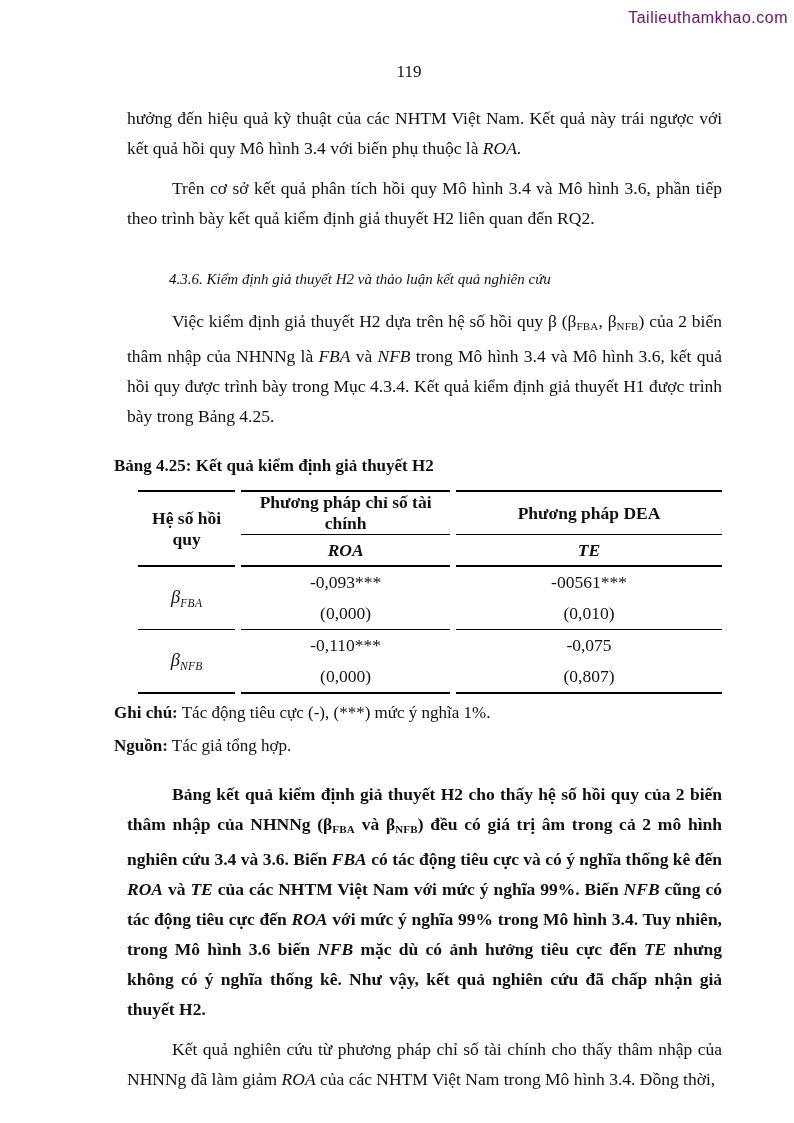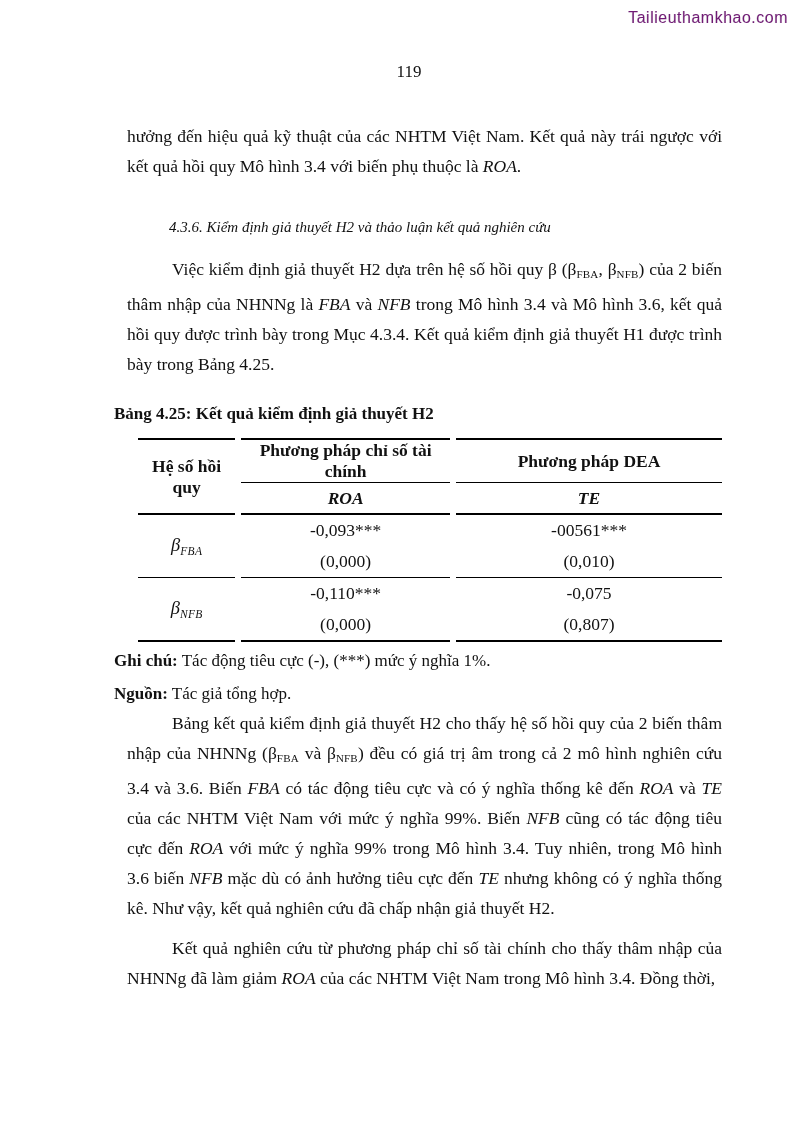--- a/index.html
+++ b/index.html
@@ -12,21 +12,21 @@
     position:absolute;top:9px;right:6px;
     font-family:"Liberation Sans","DejaVu Sans",sans-serif;
     font-size:16px;color:#701a75;letter-spacing:.5px;
     text-shadow:1px 1px 0 #ffffff,-0.5px -0.5px 0 #d8d8d8;
   }
   .page-number{
     position:absolute;top:62px;left:0;width:100%;
     text-align:center;font-size:17px;padding-left:12px;
   }
   .content{
-    position:absolute;left:112px;top:121px;width:612px;
+    position:absolute;left:112px;top:103px;width:612px;
   }
   .para{
     font-size:17.5px;line-height:30px;text-align:justify;
     margin:0 2px 0 15px;text-indent:45px;
   }
   .para.noindent{text-indent:0;}
   .para.sp{margin-top:10px;}
   .heading{
     font-size:15px;line-height:30px;font-weight:normal;font-style:italic;
     margin:31px 0 12px 57px;
@@ -61,34 +61,35 @@
   }
   tr.dr td{height:62px;border-bottom:1px solid #000;}
   tr.dr.last td{border-bottom:2px solid #000;}
   .beta{font-style:italic;font-size:18.5px;}
   .bsub{font-style:italic;font-size:11.5px;vertical-align:-4px;letter-spacing:.3px;}
   .v,.pv{line-height:31px;font-size:17.5px;}
   .note{
     font-size:17px;line-height:28px;margin:5px 0 0 2px;
   }
   .note .nlabel{font-weight:bold;}
-  .para.after-table{margin-top:0;}
+  .para.after-table{margin-top:19px;font-weight:bold;}
   
   .rs-i{font-style:italic;}
   .rs-sub{font-size:11px;vertical-align:-3px;letter-spacing:.2px;}
 </style>
 </head>
 <body>
 
 <div class="watermark">Tailieuthamkhao.com</div>
 <div class="page-number">119</div>
 
 <div class="content">
 
   <p class="para noindent"><span>hưởng đến hiệu quả kỹ thuật của các NHTM Việt Nam. Kết quả này trái ngược với kết quả hồi quy Mô hình 3.4 với biến phụ thuộc là </span><span class="rs-i">ROA</span><span>.</span></p>
+  <p class="para sp"><span>Trên cơ sở kết quả phân tích hồi quy Mô hình 3.4 và Mô hình 3.6, phần tiếp theo trình bày kết quả kiểm định giả thuyết H2 liên quan đến RQ2.</span></p>
 
   <div class="heading">4.3.6. Kiểm định giả thuyết H2 và thảo luận kết quả nghiên cứu</div>
 
   <p class="para after-heading"><span>Việc kiểm định giả thuyết H2 dựa trên hệ số hồi quy β (β</span><span class="rs-sub">FBA</span><span>, β</span><span class="rs-sub">NFB</span><span>) của 2 biến thâm nhập của NHNNg là </span><span class="rs-i">FBA</span><span> và </span><span class="rs-i">NFB</span><span> trong Mô hình 3.4 và Mô hình 3.6, kết quả hồi quy được trình bày trong Mục 4.3.4. Kết quả kiểm định giả thuyết H1 được trình bày trong Bảng 4.25.</span></p>
 
   <div class="tbl-title">Bảng 4.25: Kết quả kiểm định giả thuyết H2</div>
 
   <table class="results">
     <tbody>
       <tr>

